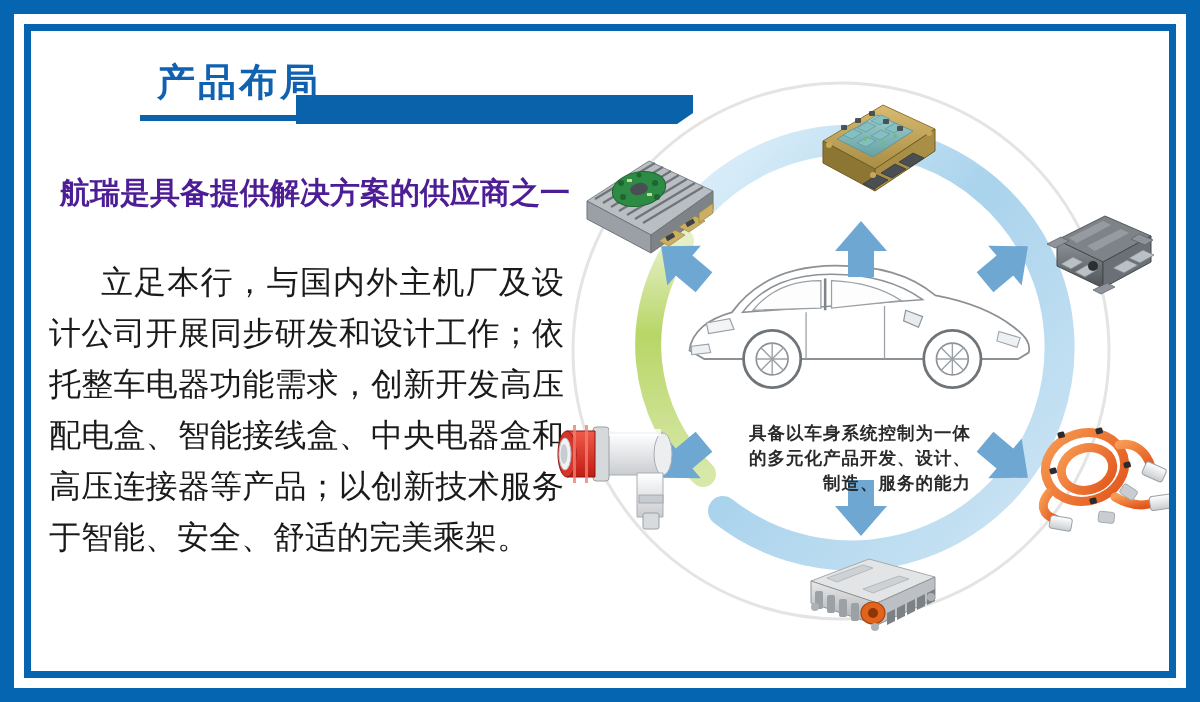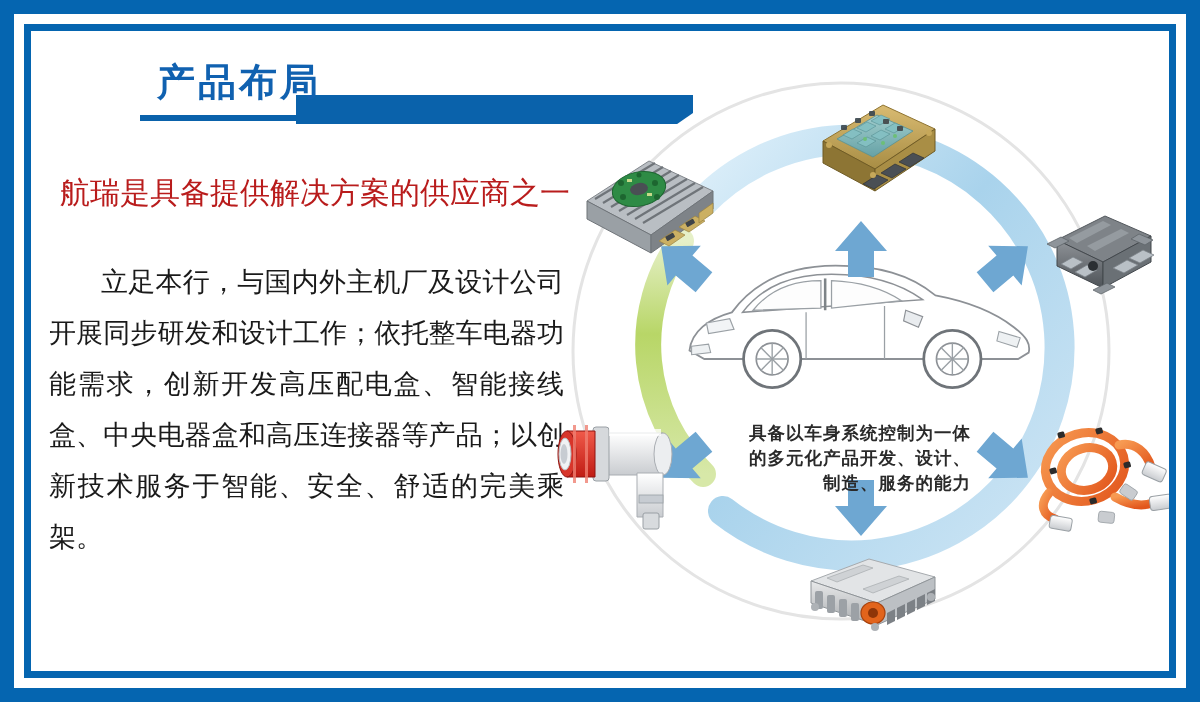--- a/index.html
+++ b/index.html
@@ -33,27 +33,27 @@
     clip-path:polygon(0 0,100% 0,100% 62%,96% 100%,0 100%);
     z-index:1;
   }
   .title-rule{
     position:absolute;left:19px;top:58px;width:400px;height:6px;background:#0a62ab;z-index:2;
   }
 
   .subtitle{
     position:absolute;left:29px;top:142px;width:560px;
     font-family:"Liberation Serif","DejaVu Serif",serif;
-    font-size:30px;font-weight:400;color:#b91c1c;white-space:nowrap;letter-spacing:0px;
+    font-size:30px;font-weight:700;color:#4c1d95;white-space:nowrap;letter-spacing:0px;
   }
 
   .body-text{
     position:absolute;left:18px;top:226px;width:515px;
     font-family:"Liberation Serif","DejaVu Serif",serif;
-    font-size:27px;line-height:51px;color:#1a1a1a;
+    font-size:32px;line-height:51px;color:#1a1a1a;
     text-indent:52px;text-align:justify;text-justify:inter-ideograph;
   }
 
   
   .diagram{position:absolute;left:500px;top:10px;width:640px;height:620px;}
   .diagram svg{position:absolute;left:0;top:0;}
 
   .center-caption{
     position:absolute;left:218px;top:380px;width:222px;
     text-align:right;

